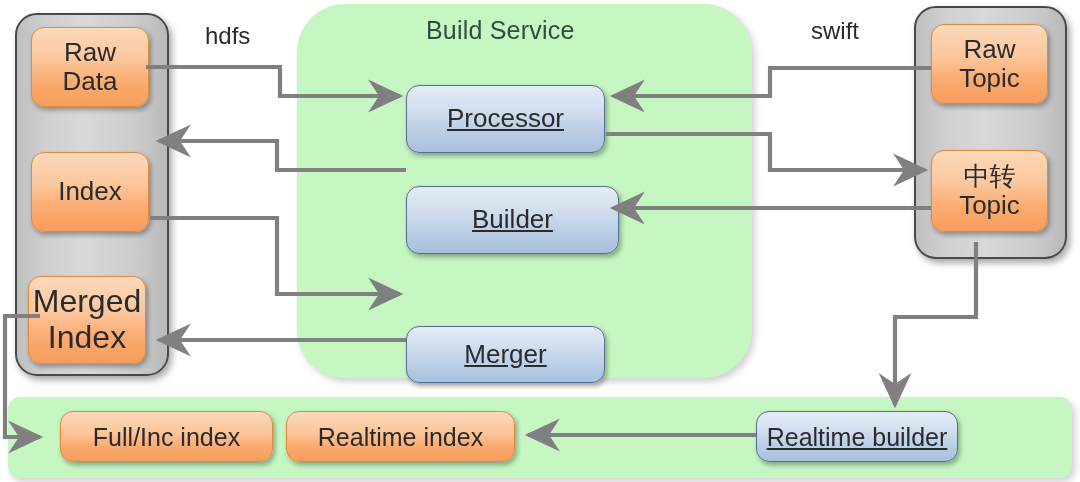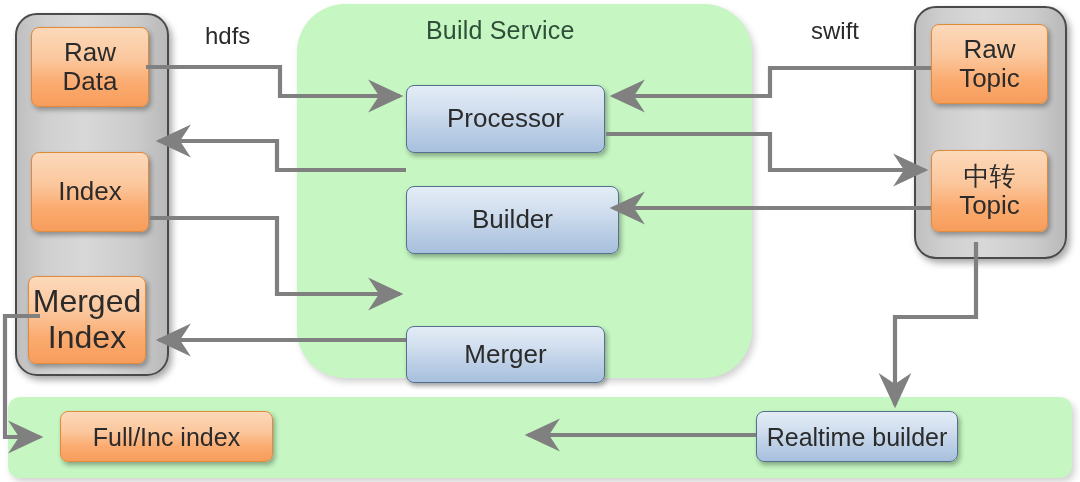--- a/index.html
+++ b/index.html
@@ -55,36 +55,37 @@
     z-index: 2;
   }
 
   
   .node {
     position: absolute;
     display: flex;
     align-items: center;
     justify-content: center;
     text-align: center;
-    border-radius: 8px;
+    border-radius: 13px;
     z-index: 2;
     line-height: 1.12;
     box-sizing: border-box;
   }
   .node.orange {
     background: linear-gradient(to bottom, #fcd9ba 0%, #fbc79d 40%, #fbab70 70%, #f79d5c 100%);
     border: 1.5px solid #e08a3c;
     color: #2b2b2b;
     box-shadow: 2px 3px 5px rgba(0,0,0,0.33);
   }
   .node.blue {
     background: linear-gradient(to bottom, #e3ecf6 0%, #d2dfef 35%, #b8cce4 72%, #a8c0de 100%);
     border: 1.5px solid #51718f;
     color: #2b2b2b;
     box-shadow: 2px 3px 5px rgba(0,0,0,0.33);
+    text-decoration: underline;
   }
   .node-label {
     white-space: pre-line;
   }
 
   .wire-label {
     position: absolute;
     color: #2b2b2b;
     font-size: 24px;
     white-space: nowrap;
@@ -175,18 +176,21 @@
 
   <div class="node orange" style="left:931px; top:150px; width:117px; height:82px; font-size:26px;">
     <span class="node-label">中转
 Topic</span>
   </div>
 
   <div class="node orange" style="left:60px; top:411px; width:213px; height:51px; font-size:25px;align-items:center;">
     <span class="node-label">Full/Inc index</span>
   </div>
 
+  <div class="node orange" style="left:286px; top:411px; width:229px; height:51px; font-size:25px;">
+    <span class="node-label">Realtime index</span>
+  </div>
 
   <div class="node blue" style="left:756px; top:411px; width:202px; height:51px; font-size:25px;">
     <span class="node-label">Realtime builder</span>
   </div>
 
 </div>
 
 </body></html>

